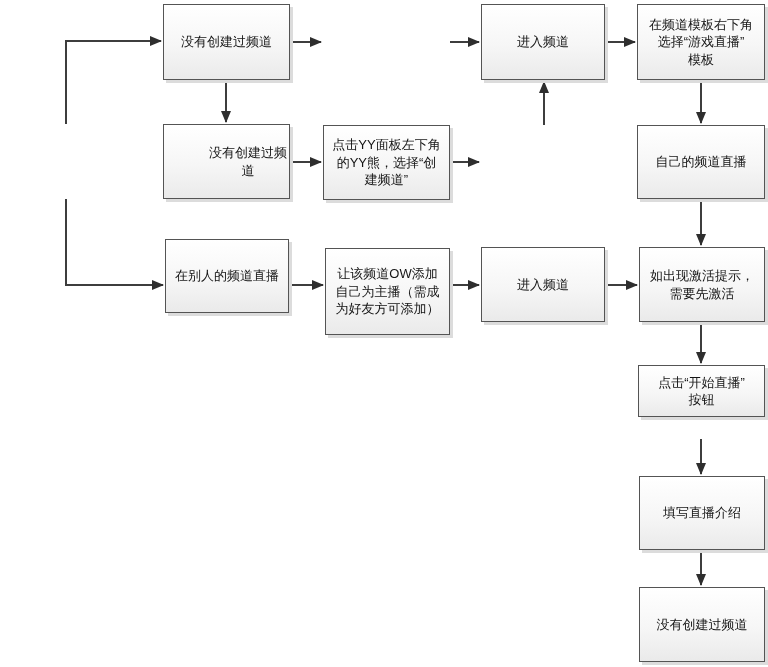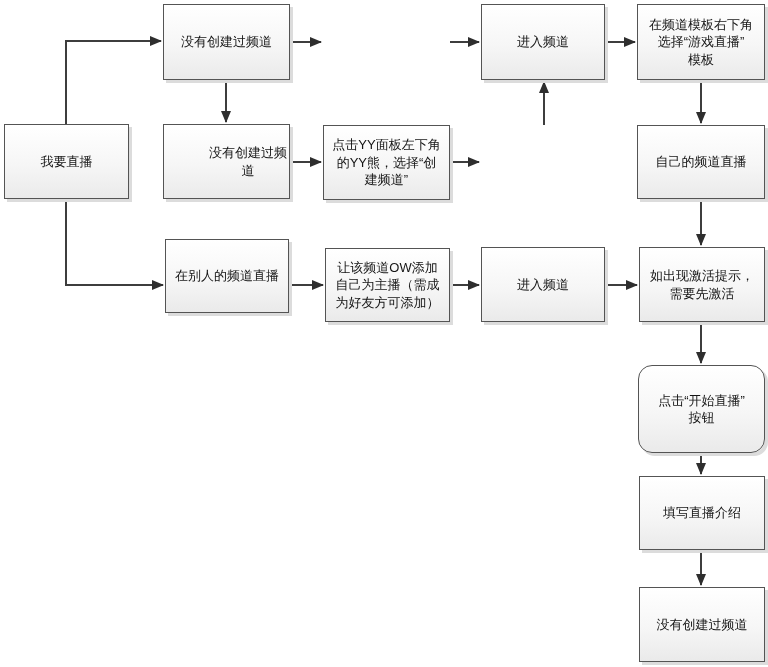--- a/index.html
+++ b/index.html
@@ -32,24 +32,24 @@
   .n0  { left:   4px; top: 124px; width: 125px; height: 75px; }
   .n1  { left: 163px; top:   4px; width: 127px; height: 76px; }
   .n2  { left: 323px; top:   3px; width: 127px; height: 79px; }
   .n3  { left: 481px; top:   4px; width: 124px; height: 76px; }
   .n4  { left: 637px; top:   4px; width: 128px; height: 76px; }
   .n5  { left: 163px; top: 124px; width: 127px; height: 75px; padding-left: 45px; }
   .n6  { left: 323px; top: 125px; width: 127px; height: 75px; }
   .n7  { left: 481px; top: 125px; width: 126px; height: 75px; }
   .n8  { left: 637px; top: 125px; width: 128px; height: 74px; }
   .n9  { left: 165px; top: 239px; width: 124px; height: 74px; }
-  .n10 { left: 325px; top: 248px; width: 125px; height: 74px; }
+  .n10 { left: 325px; top: 248px; width: 125px; height: 87px; }
   .n11 { left: 481px; top: 247px; width: 124px; height: 75px; }
   .n12 { left: 639px; top: 247px; width: 126px; height: 75px; }
-  .n13 { left: 638px; top: 365px; width: 127px; height: 88px; border-radius: 14px; }
+  .n13 { left: 638px; top: 365px; width: 127px; height: 52px; }
   .n14 { left: 639px; top: 476px; width: 126px; height: 74px; }
   .n15 { left: 639px; top: 587px; width: 126px; height: 75px; }
   .edge { stroke: #3d3d3d; stroke-width: 2; fill: none; }
 </style>
 </head>
 <body>
 
 <div class="canvas">
 
   <svg class="edges" width="768" height="667" viewBox="0 0 768 667" xmlns="http://www.w3.org/2000/svg">
@@ -70,21 +70,20 @@
     <path class="edge" marker-end="url(#ah)" d="M701,80 L701,123"></path>
     <path class="edge" marker-end="url(#ah)" d="M701,199 L701,245"></path>
     <path class="edge" marker-end="url(#ah)" d="M289,285 L323,285"></path>
     <path class="edge" marker-end="url(#ah)" d="M450,285 L479,285"></path>
     <path class="edge" marker-end="url(#ah)" d="M605,285 L637,285"></path>
     <path class="edge" marker-end="url(#ah)" d="M701,322 L701,363"></path>
     <path class="edge" marker-end="url(#ah)" d="M701,439 L701,474"></path>
     <path class="edge" marker-end="url(#ah)" d="M701,550 L701,585"></path>
   </svg>
 
-  <div class="node n0">我要直播</div>
   <div class="node n1">没有创建过频道</div>
   <div class="node n3">进入频道</div>
   <div class="node n4">在频道模板右下角
 选择“游戏直播”
 模板</div>
   <div class="node n5">没有创建过频道</div>
   <div class="node n6">点击YY面板左下角
 的YY熊，选择“创
 建频道”</div>
   <div class="node n8">自己的频道直播</div>

